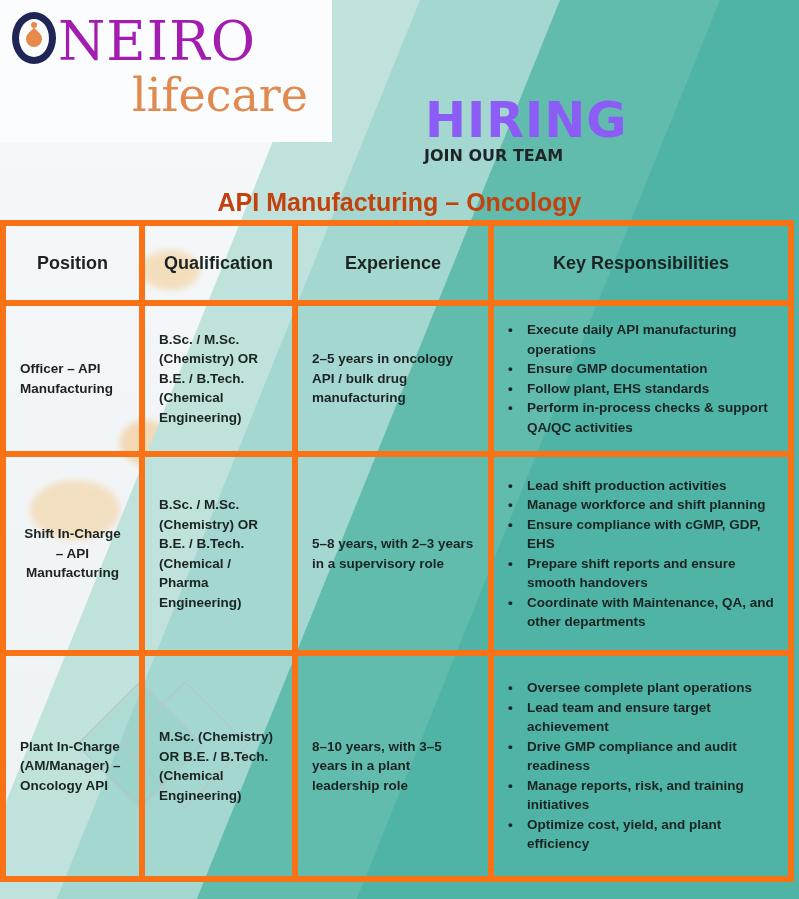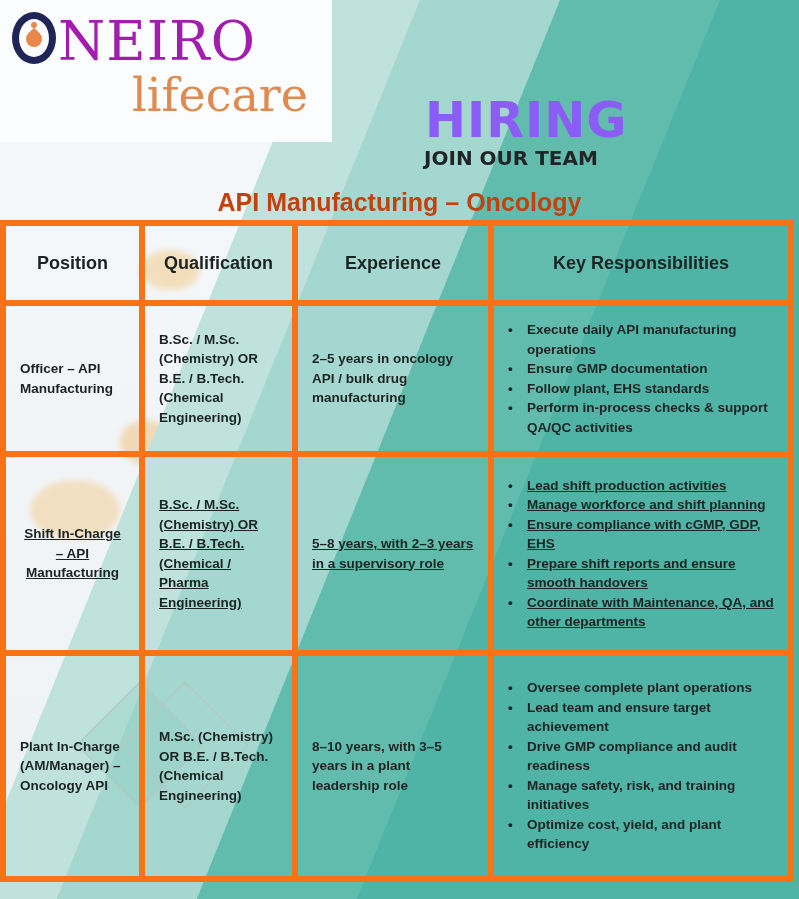--- a/index.html
+++ b/index.html
@@ -27,34 +27,34 @@
 
   .logo-box { position: absolute; left: 0; top: 0; width: 332px; height: 142px; background: #fbfcfd; z-index: 1; }
   .logo-top { position: absolute; left: 12px; top: 12px; font-family: "DejaVu Serif", serif; font-size: 54px; color: #a21caf; letter-spacing: 1px; line-height: 1; }
   .logo-icon { display: inline-block; position: relative; width: 44px; height: 52px; border: 7px solid #1f2554; border-radius: 50%; vertical-align: -4px; margin-right: 2px; }
   .logo-icon .leaf { position: absolute; left: 7px; top: 12px; width: 16px; height: 16px; background: #e7894a; border-radius: 0 50% 50% 50%; transform: rotate(45deg); }
   .logo-icon .dot { position: absolute; left: 12px; top: 3px; width: 6px; height: 6px; background: #e7894a; border-radius: 50%; }
   .logo-text { display: inline-block; }
   .logo-sub { position: absolute; left: 132px; top: 72px; font-family: "DejaVu Serif", serif; font-size: 46px; color: #e08a4f; line-height: 1; }
 
   .hiring { position: absolute; left: 425px; top: 68px; font-family: "DejaVu Sans", sans-serif; font-weight: 900; font-size: 49px; color: #8b5cf6; letter-spacing: 1px; z-index: 2; line-height: 1; margin-top: 28px; }
-  .join { position: absolute; left: 424px; top: 146px; font-weight: bold; font-size: 20px; color: #1f2427; z-index: 2; }
+  .join { position: absolute; left: 424px; top: 146px; font-weight: bold; font-size: 16px; color: #1f2427; z-index: 2; }
 
   .title { position: absolute; left: 0; width: 799px; top: 188px; text-align: center; font-family: "Liberation Sans", sans-serif; font-weight: bold; font-size: 25px; color: #c2410c; z-index: 2; }
 
   table.jobs { position: absolute; left: 0; top: 220px; width: 794px; border-collapse: collapse; z-index: 2; font-family: "Liberation Sans", sans-serif; }
   table.jobs th, table.jobs td { border: 6px solid #f97316; vertical-align: middle; color: #1b2422; }
   table.jobs th { height: 80px; font-size: 18px; font-weight: bold; text-align: center; }
   table.jobs td { font-size: 13.5px; font-weight: bold; line-height: 19.5px; padding: 0 14px; }
   td.pos { width: 139px; }
   td.qual { width: 153px; }
   td.exp { width: 196px; }
   td.resp { padding-left: 20px; padding-right: 8px; }
   tr.r1 td { height: 151px; }
-  tr.r2 td { height: 199px; text-decoration: underline; }
+  tr.r2 td { height: 199px; }
   tr.r3 td { height: 226px; }
   td.center { text-align: center; }
   ul.resp-list { list-style: none; }
   ul.resp-list li { position: relative; padding-left: 19px; }
   ul.resp-list li::before { content: "•"; position: absolute; left: 0; top: 0; }
   .diamond { position: absolute; width: 90px; height: 90px; border: 1.5px solid #b9c4c4; transform: rotate(45deg); z-index: 1; }
   .d1 { left: 95px; top: 700px; background: rgba(143,207,196,0.35); }
   .d2 { left: 140px; top: 700px; }
 </style>
 </head>
@@ -128,19 +128,19 @@
     </tr>
     <tr class="r3">
       <td class="pos">Plant In-Charge (AM/Manager) – Oncology API</td>
       <td class="qual">M.Sc. (Chemistry) OR B.E. / B.Tech. (Chemical Engineering)</td>
       <td class="exp">8–10 years, with 3–5 years in a plant leadership role</td>
       <td class="resp">
         <ul class="resp-list">
           <li>Oversee complete plant operations</li>
           <li>Lead team and ensure target achievement</li>
           <li>Drive GMP compliance and audit readiness</li>
-          <li>Manage safety, risk, and training initiatives</li>
+          <li>Manage reports, risk, and training initiatives</li>
           <li>Optimize cost, yield, and plant efficiency</li>
         </ul>
       </td>
     </tr>
   </tbody>
 </table>
 
 </body></html>

